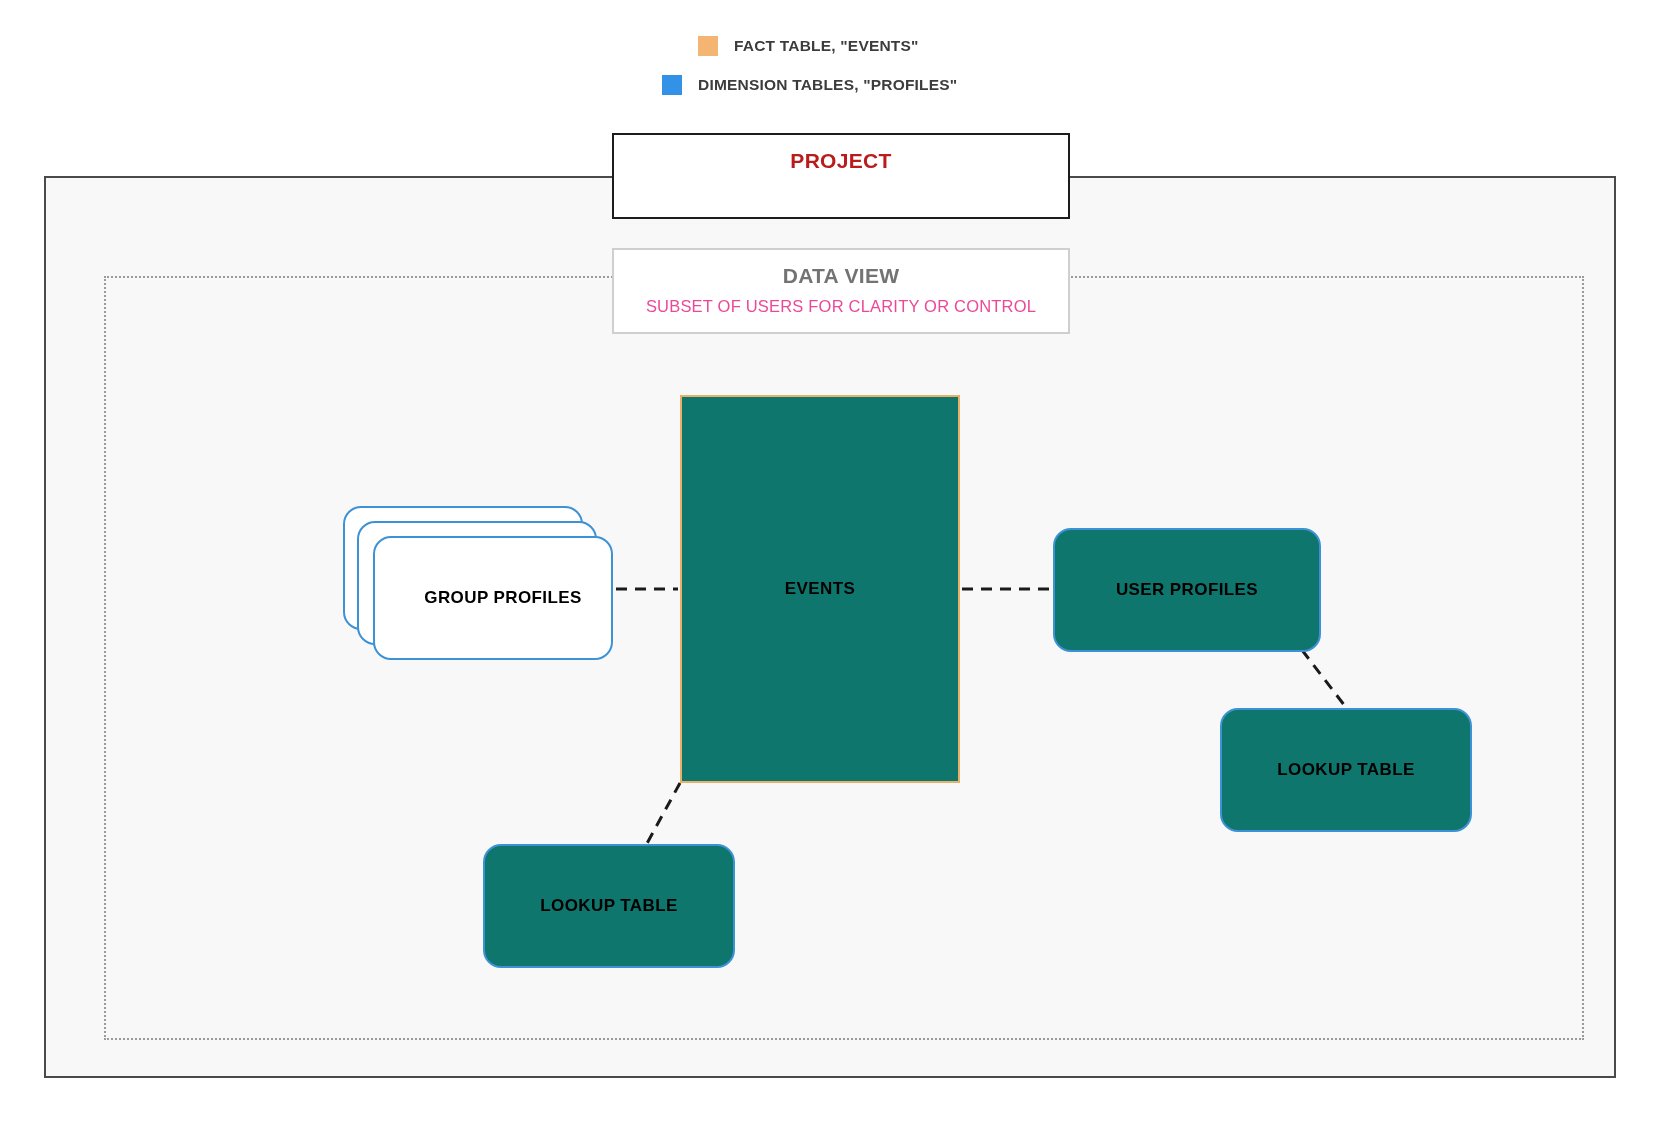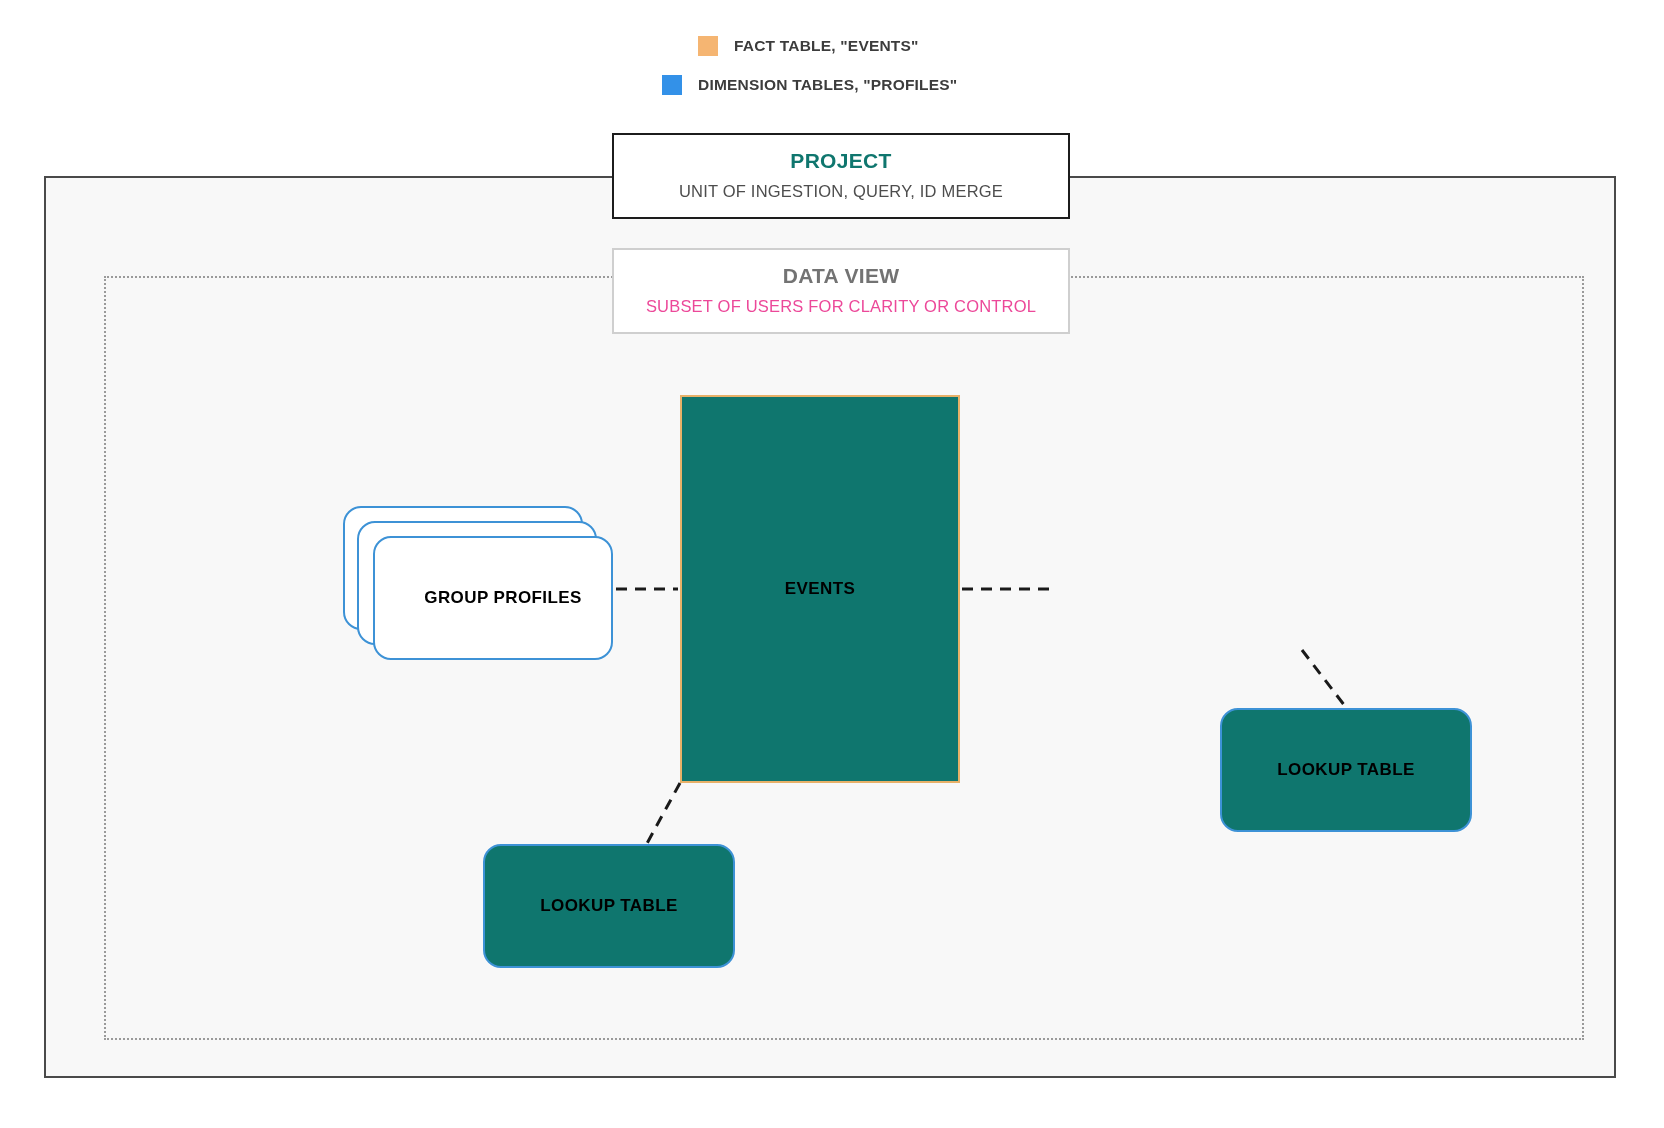--- a/index.html
+++ b/index.html
@@ -91,21 +91,21 @@
     letter-spacing: 0.3px;
     line-height: 1.35;
   }
   .header-sub {
     font-size: 16.5px;
     font-weight: normal;
     letter-spacing: 0.2px;
     line-height: 1.5;
     margin-top: 4px;
   }
-  #project-box .header-title { color: #0f766e; }
+  #project-box .header-title { color: #b91c1c; }
   #project-box .header-sub   { color: #4d4d4d; }
   #dataview-box .header-title { color: #737373; }
   #dataview-box .header-sub   { color: #ec4899; }
 
   
   .node {
     position: absolute;
     box-sizing: border-box;
     background: #0f766e;
     display: flex;
@@ -216,40 +216,42 @@
 
     <line x1="962" y1="589" x2="1051" y2="589" stroke="#1a1a1a" stroke-width="3" stroke-dasharray="11 8" stroke-linecap="butt"></line>
 
     <line x1="680" y1="783" x2="645" y2="847" stroke="#1a1a1a" stroke-width="3" stroke-dasharray="11 8" stroke-linecap="butt"></line>
 
     <line x1="1302" y1="650" x2="1348" y2="710" stroke="#1a1a1a" stroke-width="3" stroke-dasharray="11 8" stroke-linecap="butt"></line>
   </svg>
 
   <div class="header-box" id="project-box">
     <div class="header-title">PROJECT</div>
-    <div class="header-sub">UNIT OF INGESTION, QUERY, ID MERGE</div>
   </div>
 
   <div class="header-box" id="dataview-box">
     <div class="header-title">DATA VIEW</div>
     <div class="header-sub">SUBSET OF USERS FOR CLARITY OR CONTROL</div>
   </div>
 
   <div class="node" id="events-node">
     <span class="node-label">EVENTS</span>
   </div>
 
   <div id="group-profiles-stack">
     <div class="stack-card" id="group-card-back"></div>
     <div class="stack-card" id="group-card-mid"></div>
     <div class="stack-card" id="group-card-front">
       <span class="node-label">GROUP PROFILES</span>
     </div>
   </div>
 
+  <div class="node dim-node" id="user-profiles-node">
+    <span class="node-label">USER PROFILES</span>
+  </div>
 
   <div class="node dim-node" id="lookup-left-node">
     <span class="node-label">LOOKUP TABLE</span>
   </div>
 
   <div class="node dim-node" id="lookup-right-node">
     <span class="node-label">LOOKUP TABLE</span>
   </div>
 
 </div>

